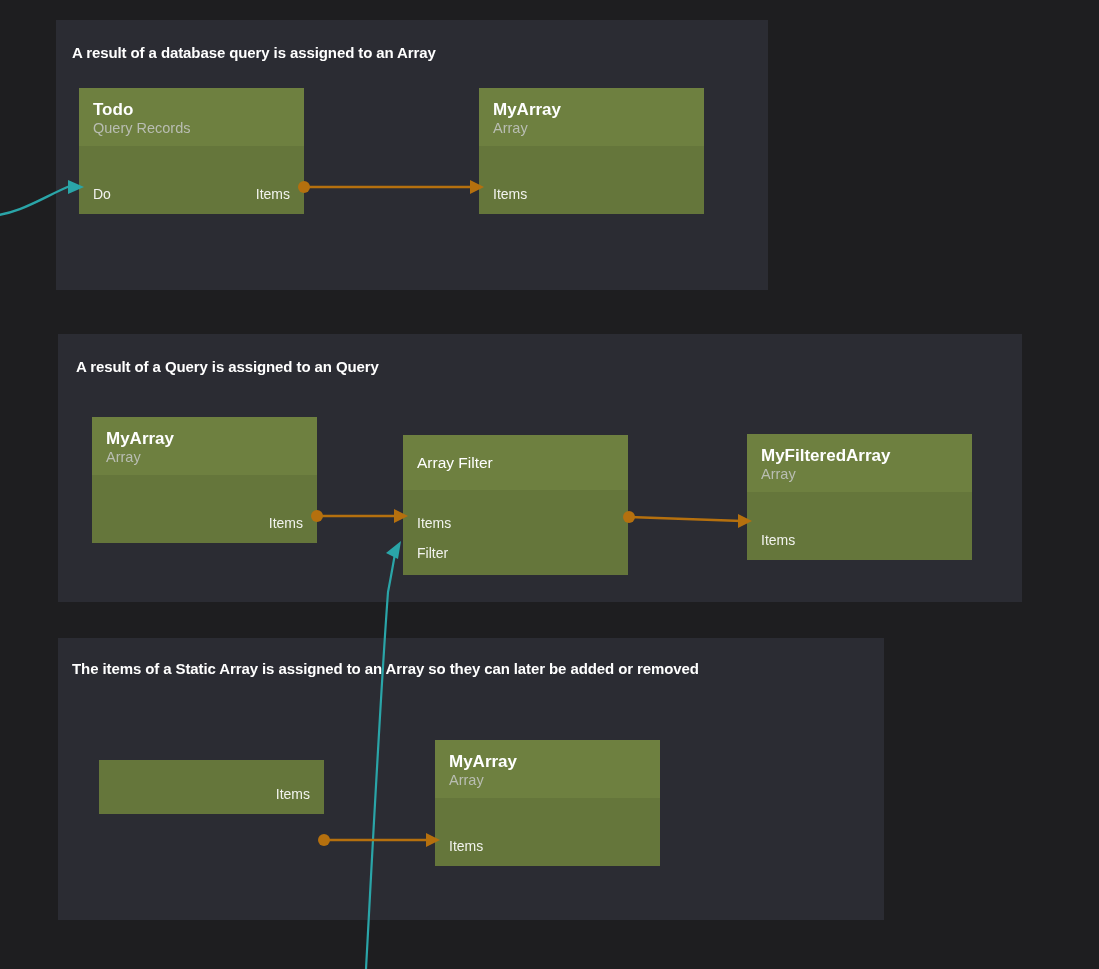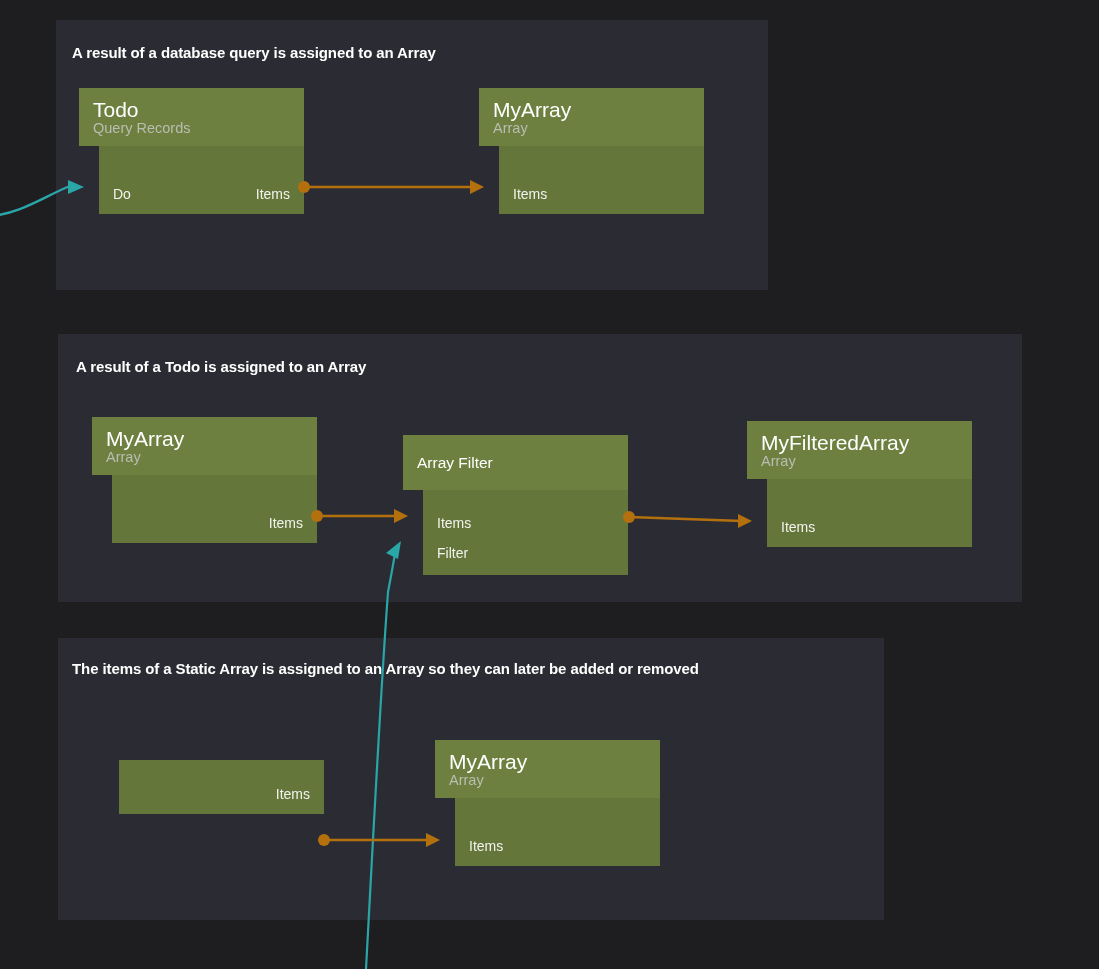--- a/index.html
+++ b/index.html
@@ -27,38 +27,37 @@
   
   .node{position:absolute;}
   .node-head{
     background:#6e8040;
     box-sizing:border-box;
     padding:12px 14px 10px 14px;
     overflow:hidden;
   }
   .node-title{
     color:#ffffff;
-    font-size:21px;
-    font-weight:normal;
+    font-size:17px;
+    font-weight:bold;
     line-height:19px;
     white-space:nowrap;
   }
   .node-title.plain{font-weight:normal;font-size:15.5px;}
   .node-sub{
     color:#b9bdb2;
     font-size:14.5px;
     font-weight:normal;
     line-height:19px;
     white-space:nowrap;
   }
   .node-body{
     background:#65763b;
     box-sizing:border-box;
     position:relative;
-    margin-left:20px;
   }
   .port{
     position:absolute;
     color:#f2f3ee;
     font-size:14px;
     line-height:16px;
     white-space:nowrap;
   }
   .port.in{left:14px;}
   .port.out{right:14px;}
@@ -89,21 +88,21 @@
     <div class="node-head" style="height:58px;">
       <div class="node-title">MyArray</div>
       <div class="node-sub">Array</div>
     </div>
     <div class="node-body" style="height:68px;">
       <div class="port in" style="top:40px;">Items</div>
     </div>
   </div>
 
   <div class="panel" style="left:58px;top:334px;width:964px;height:268px;"></div>
-  <div class="panel-title" style="left:76px;top:358px;">A result of a Todo is assigned to an Array</div>
+  <div class="panel-title" style="left:76px;top:358px;">A result of a Query is assigned to an Query</div>
 
   <div class="node" style="left:92px;top:417px;width:225px;height:126px;">
     <div class="node-head" style="height:58px;">
       <div class="node-title">MyArray</div>
       <div class="node-sub">Array</div>
     </div>
     <div class="node-body" style="height:68px;">
       <div class="port out" style="top:40px;">Items</div>
     </div>
   </div>
@@ -111,21 +110,21 @@
   <div class="node" style="left:403px;top:435px;width:225px;height:123px;">
     <div class="node-head" style="height:55px;">
       <div class="node-title plain" style="margin-top:6px;">Array Filter</div>
     </div>
     <div class="node-body" style="height:85px;">
       <div class="port in" style="top:25px;">Items</div>
       <div class="port in" style="top:55px;">Filter</div>
     </div>
   </div>
 
-  <div class="node" style="left:747px;top:421px;width:225px;height:126px;">
+  <div class="node" style="left:747px;top:434px;width:225px;height:126px;">
     <div class="node-head" style="height:58px;">
       <div class="node-title">MyFilteredArray</div>
       <div class="node-sub">Array</div>
     </div>
     <div class="node-body" style="height:68px;">
       <div class="port in" style="top:40px;">Items</div>
     </div>
   </div>
 
   <div class="panel" style="left:58px;top:638px;width:826px;height:282px;"></div>

